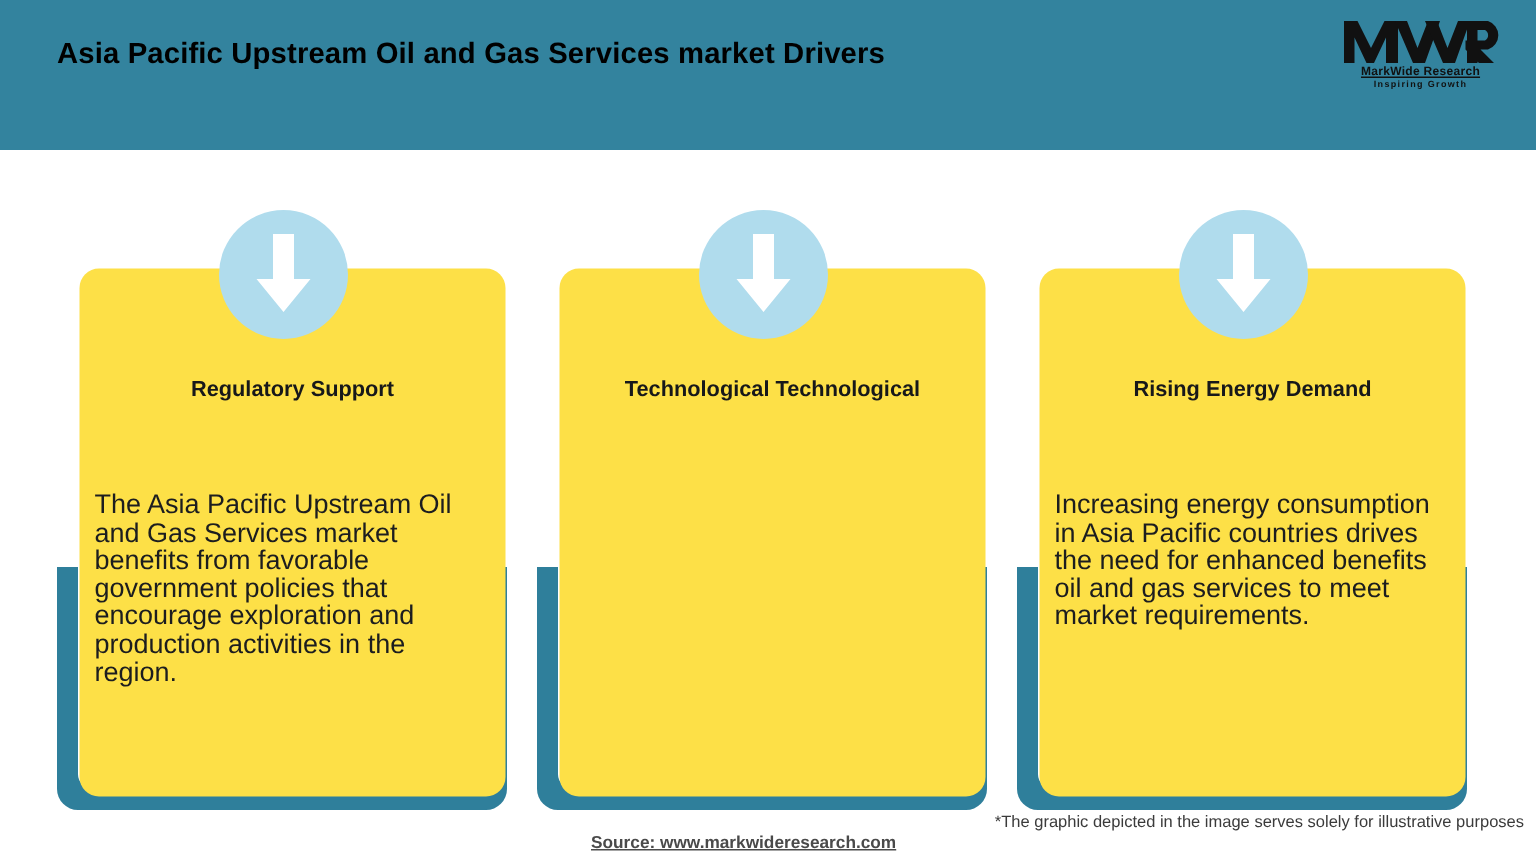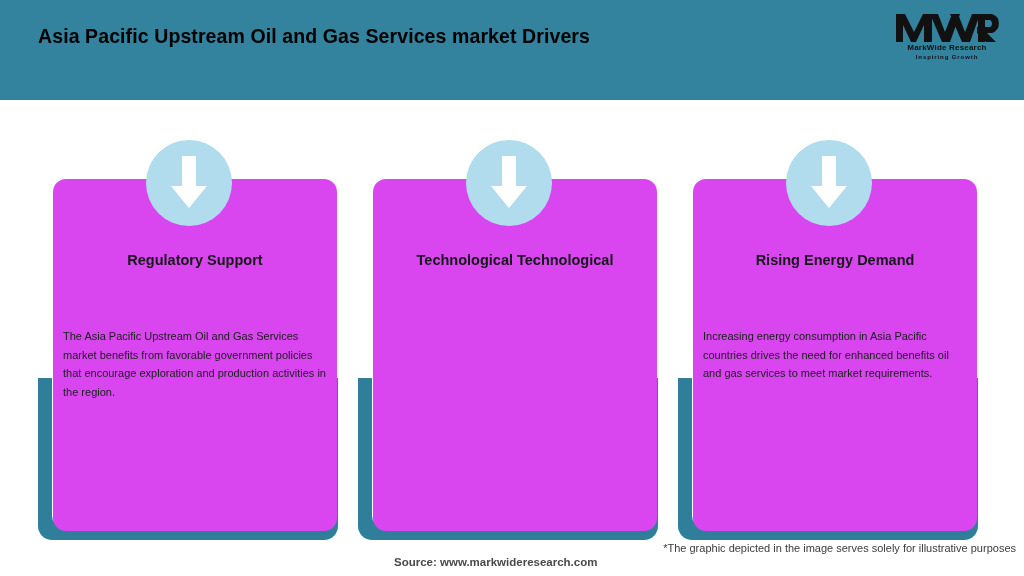--- a/index.html
+++ b/index.html
@@ -48,20 +48,21 @@
     height: 34px;
   }
   .logo-name {
     display: block;
     font-size: 8px;
     font-weight: bold;
     color: #111111;
     letter-spacing: 0.2px;
     line-height: 10px;
     margin-top: -1px;
+    text-decoration: underline;
   }
   .logo-tag {
     display: block;
     font-size: 6px;
     font-weight: bold;
     color: #111111;
     letter-spacing: 0.9px;
     line-height: 8px;
   }
 
@@ -103,40 +104,40 @@
     border-radius: 0 0 10px 10px;
   }
 
   
   .card {
     position: absolute;
     left: 15px;
     top: 79px;
     width: 284px;
     height: 352px;
-    background: #d946ef;
+    background: #fde047;
     border-radius: 13px;
   }
   .card-title {
     position: absolute;
     left: 10px;
     top: 72px;
     width: 264px;
     text-align: center;
     font-size: 14.5px;
     font-weight: bold;
     color: #17181a;
     line-height: 18px;
   }
   .card-body {
     position: absolute;
     left: 10px;
     top: 148px;
     width: 264px;
-    font-size: 11px;
+    font-size: 18px;
     color: #1c1d1f;
     line-height: 18.6px;
     text-align: left;
   }
 
   
   .icon-circle {
     position: absolute;
     top: 40px;
     left: 108px;
@@ -153,20 +154,21 @@
 
   
   .footer-source {
     position: absolute;
     left: 394px;
     top: 556px;
     font-size: 11.5px;
     font-weight: bold;
     color: #4a4a4a;
     white-space: nowrap;
+    text-decoration: underline;
   }
   .footer-note {
     position: absolute;
     right: 8px;
     top: 542px;
     font-size: 11px;
     color: #3b3b3b;
     white-space: nowrap;
   }
 </style>

